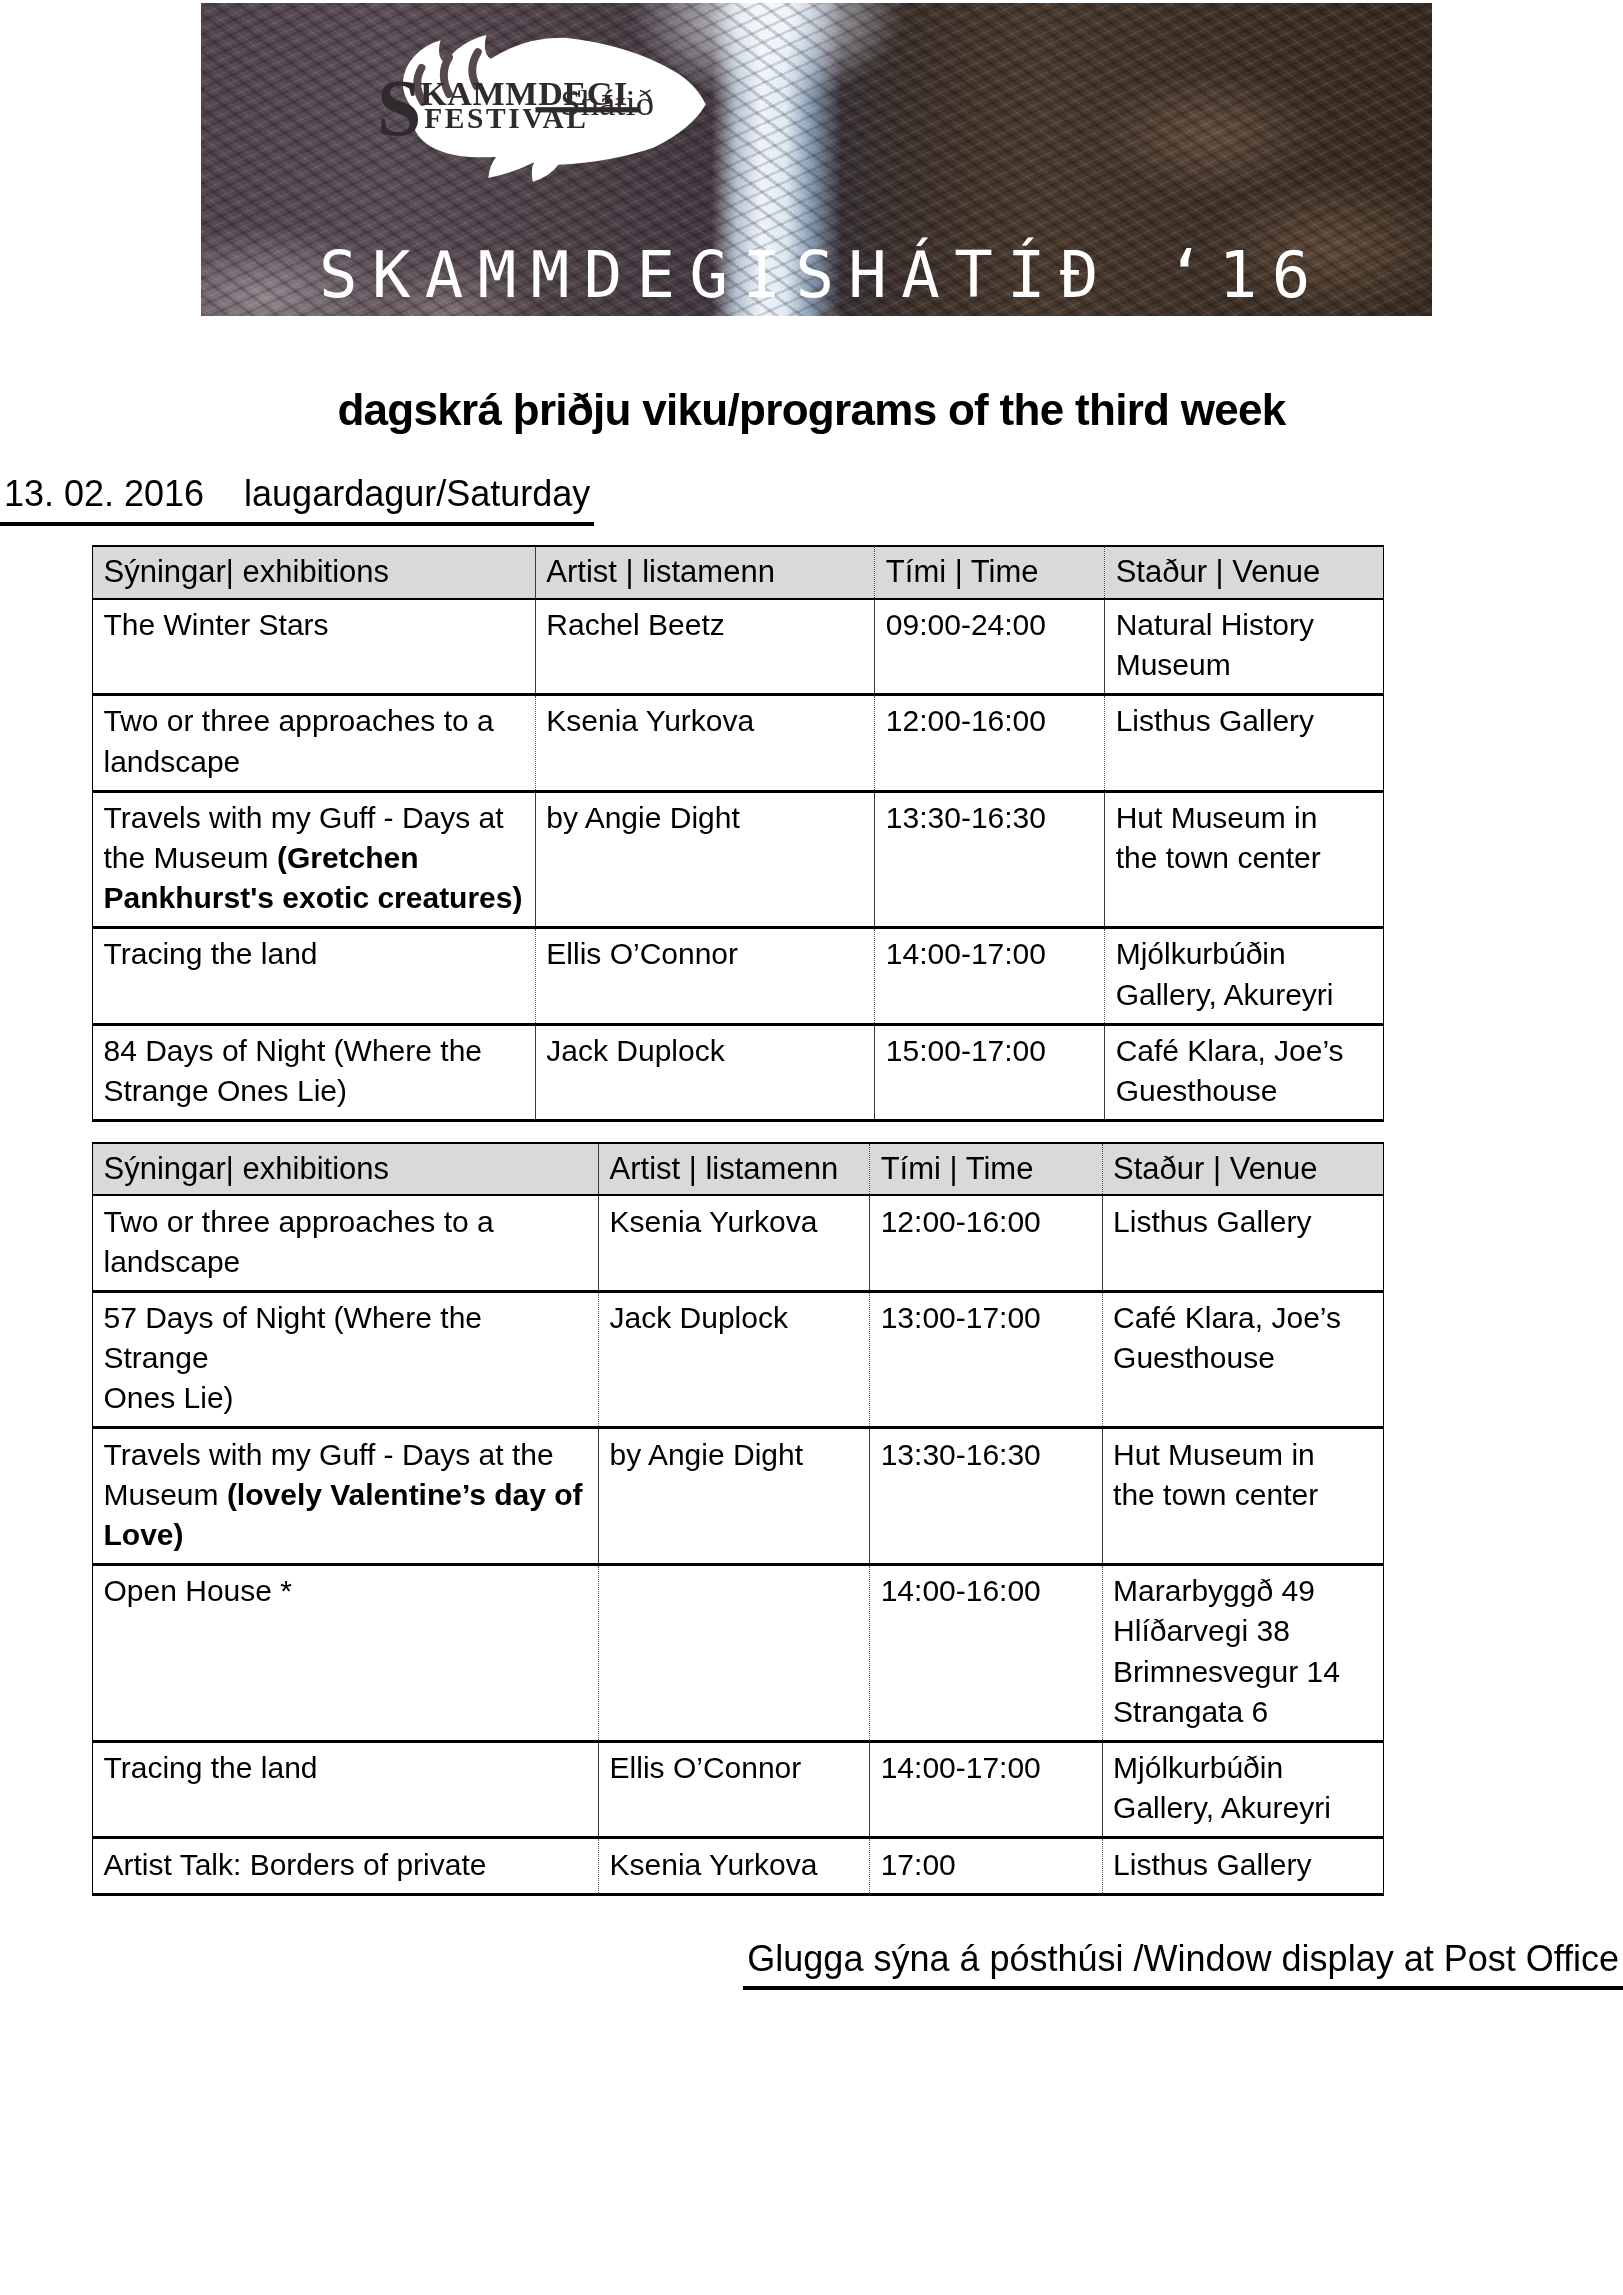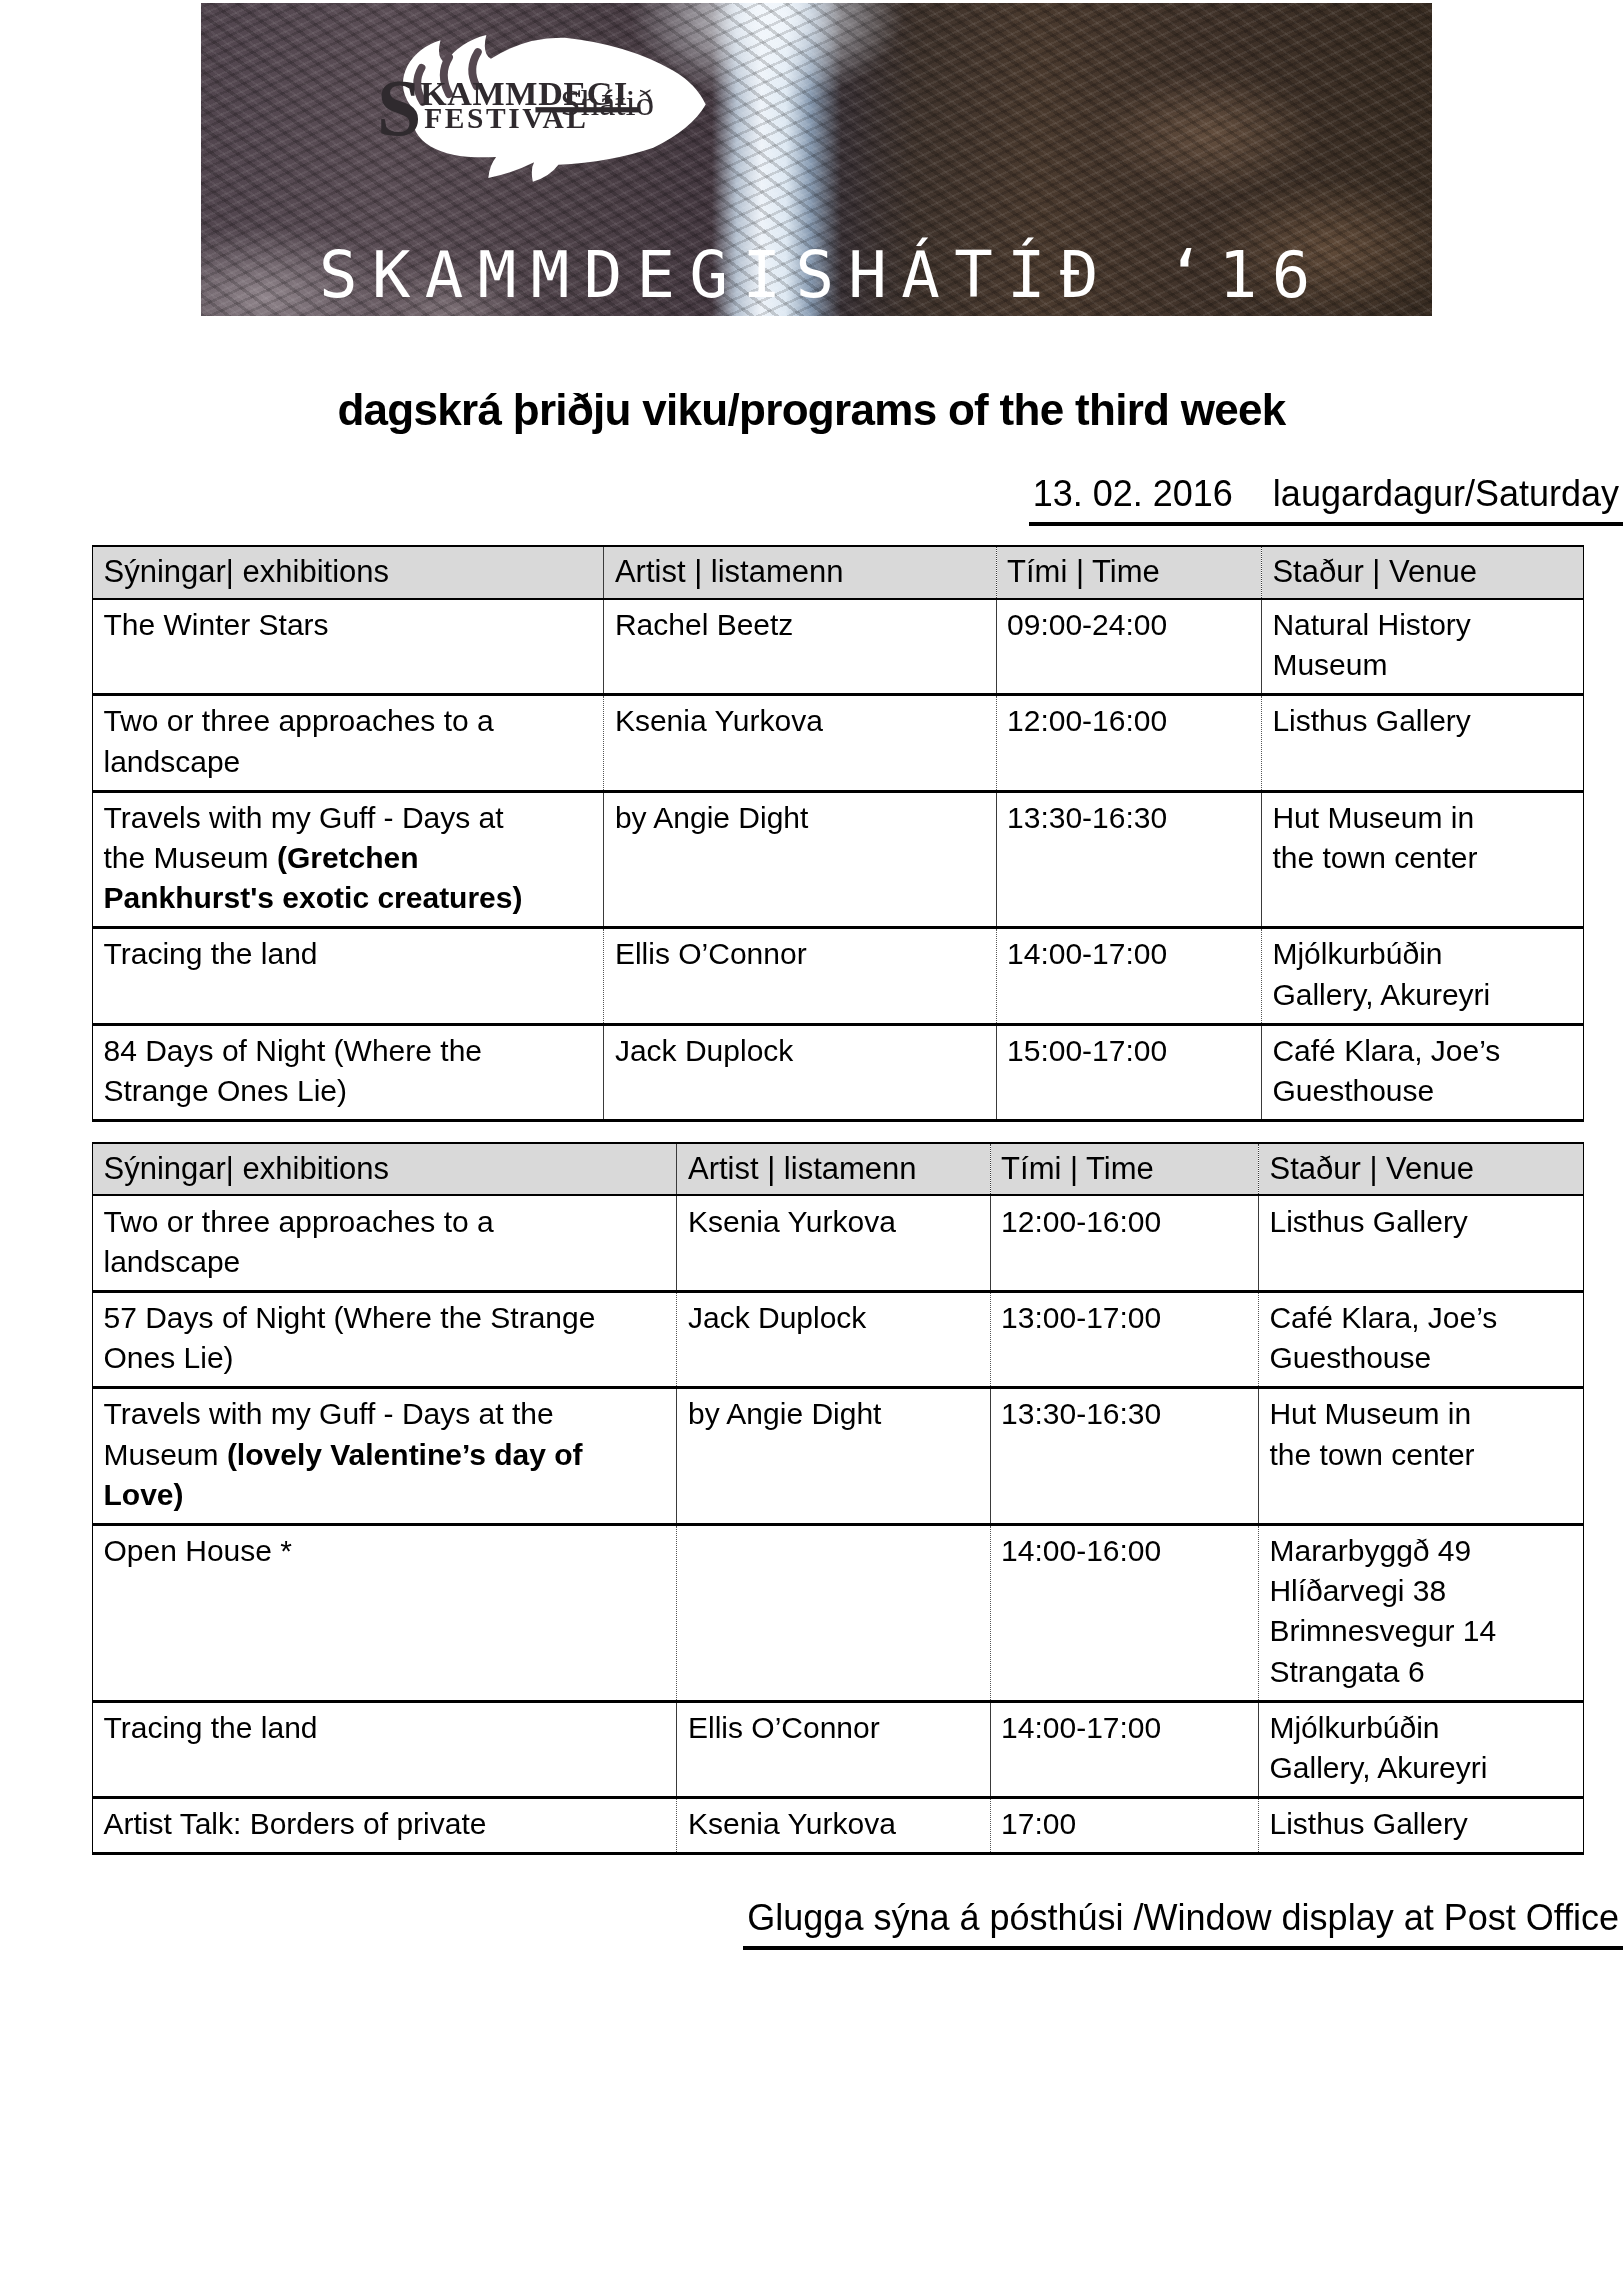--- a/index.html
+++ b/index.html
@@ -50,35 +50,35 @@
   }
 
   
   .doc-title {
     margin-top: 385px; 
     text-align: center;
     font-size: 44px;
     font-weight: bold;
     letter-spacing: -0.7px;
   }
-  .day-heading { text-align: right; margin-top: 38px; }
+  .day-heading { text-align: left; margin-top: 38px; }
   .day-heading .ul, .post-heading .ul {
     display: inline-block;
     font-size: 36px;
     font-weight: normal;
     white-space: pre;
     padding: 0 3.9px 6.5px 3.9px;
     border-bottom: 4.6px solid #000;
   }
   .post-heading { text-align: right; margin-top: 42px; }
 
   
   table.sched {
     margin: 19.6px 0 0 92px;
-    width: 1492px;
+    width: 1292px;
     border-collapse: collapse;
     table-layout: fixed;
   }
   table.sched th, table.sched td {
     font-size: 30px;
     line-height: 1.34;
     vertical-align: top;
     text-align: left;
     padding: 5.2px 10.5px 7.9px 10.5px;
     white-space: pre-line;

